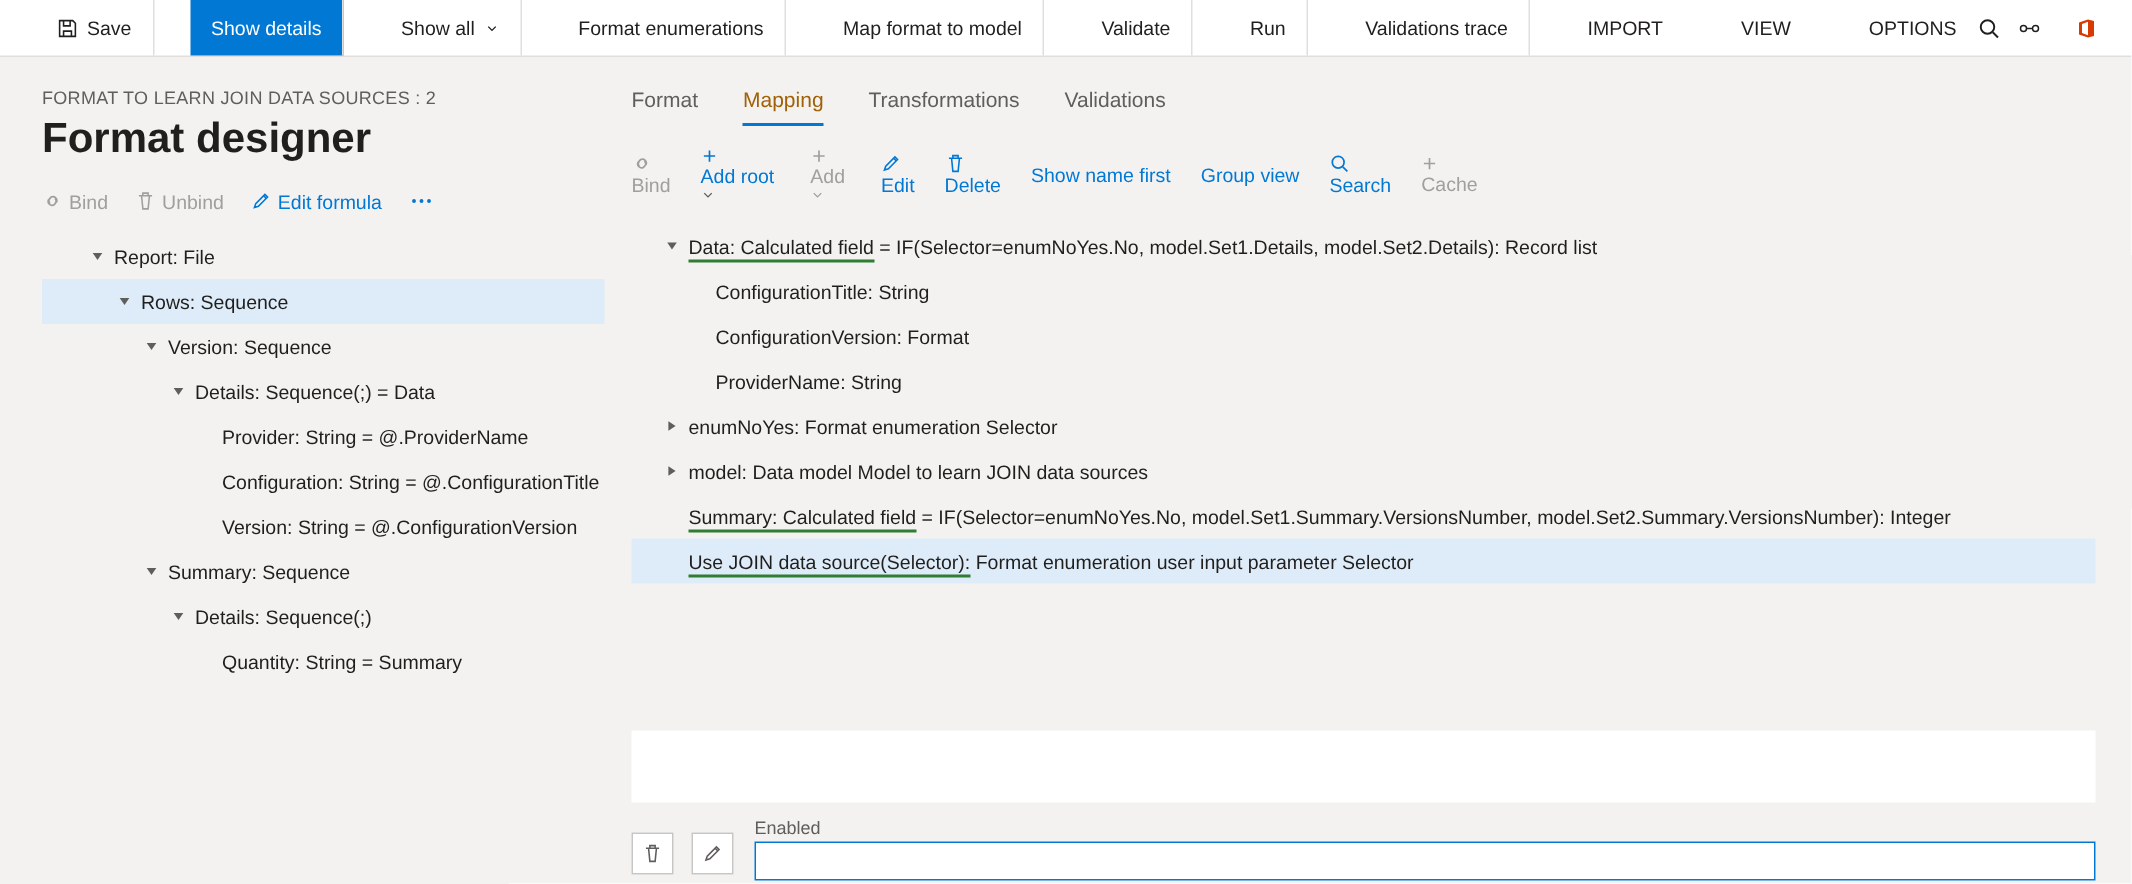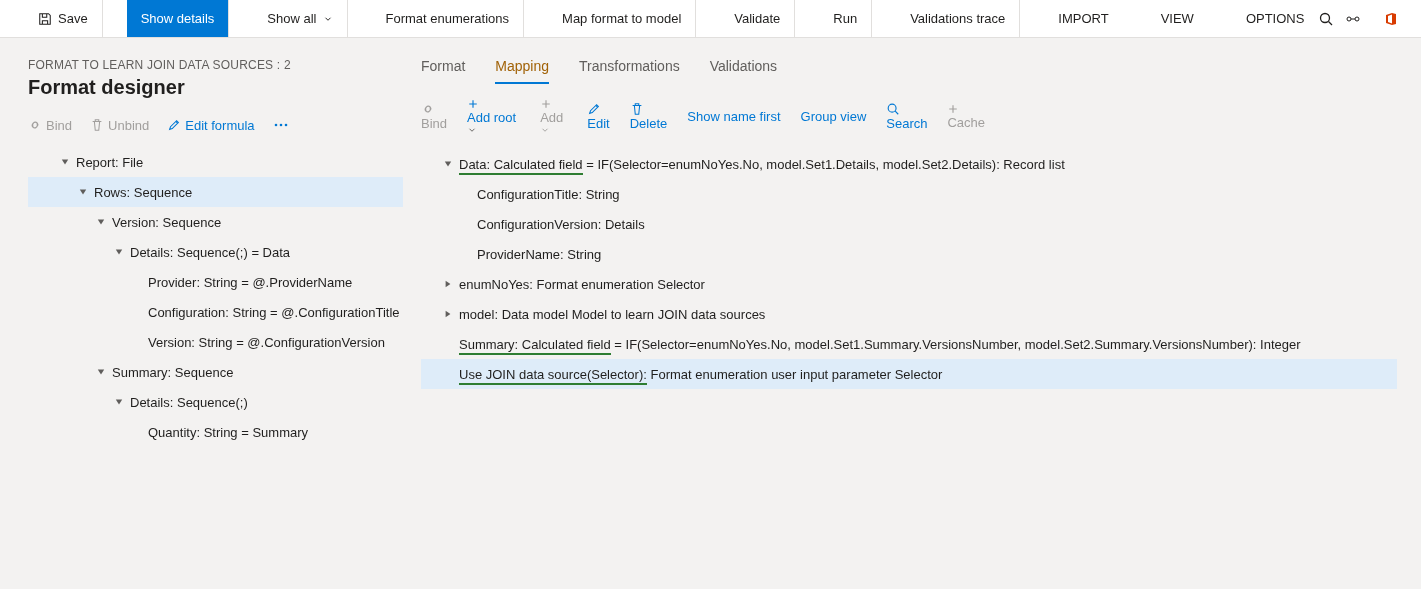--- a/index.html
+++ b/index.html
@@ -16,21 +16,21 @@
   .cmdbar-right { margin-left: auto; display: flex; align-items: center; }
   .icon-btn { width: 38px; height: 38px; display: inline-flex; align-items: center; justify-content: center; position: relative; }
   .badge { position: absolute; top: 3px; right: 5px; background: #0078d4; color: #fff; font-size: 9px; border-radius: 8px; min-width: 14px; height: 14px; line-height: 14px; text-align: center; padding: 0 3px; }
 
   
   .main { display: flex; height: calc(589px - 38px); background: #f3f2f1; }
   .left { width: 415px; padding: 20px 12px 12px 28px; }
   .right { flex: 1; padding: 20px 24px 12px 0; position: relative; }
 
   .breadcrumb { font-size: 12px; color: #605e5c; letter-spacing: .2px; margin-bottom: 4px; }
-  .pagetitle { font-size: 20px; font-weight: 600; margin-bottom: 18px; }
+  .pagetitle { font-size: 28px; font-weight: 600; margin-bottom: 18px; }
 
   .toolbar { display: flex; align-items: center; gap: 18px; font-size: 13px; margin-bottom: 14px; }
   .toolbar .link { color: #0078d4; }
   .toolbar .muted { color: #a19f9d; }
   .toolbar .ico { display: inline-flex; margin-right: 4px; vertical-align: -2px; }
 
   
   .tree { font-size: 13px; }
   .tree-row { display: flex; align-items: center; height: 30px; padding-left: 4px; }
   .caret { width: 14px; height: 14px; display: inline-flex; align-items: center; justify-content: center; margin-right: 4px; color: #605e5c; flex-shrink: 0; }
@@ -392,21 +392,21 @@
             <svg>
               <use href="#sv-tri-down"></use>
             </svg>
           </span>
         <span><span class="ul-green">Data: Calculated field</span><span> = IF(Selector=enumNoYes.No, model.Set1.Details, model.Set2.Details): Record list</span></span>
       </div>
       <div class="tree-row" style="padding-left:56px">
         <span>ConfigurationTitle: String</span>
       </div>
       <div class="tree-row" style="padding-left:56px">
-        <span>ConfigurationVersion: Details</span>
+        <span>ConfigurationVersion: Format</span>
       </div>
       <div class="tree-row" style="padding-left:56px">
         <span>ProviderName: String</span>
       </div>
       <div class="tree-row" style="padding-left:20px">
         <span class="caret">
             <svg>
               <use href="#sv-tri-right"></use>
             </svg>
           </span>
@@ -421,14 +421,39 @@
         <span>model: Data model Model to learn JOIN data sources</span>
       </div>
       <div class="tree-row" style="padding-left:38px">
         <span><span class="ul-green">Summary: Calculated field</span><span> = IF(Selector=enumNoYes.No, model.Set1.Summary.VersionsNumber, model.Set2.Summary.VersionsNumber): Integer</span></span>
       </div>
       <div class="tree-row sel" style="padding-left:38px">
         <span><span class="ul-green">Use JOIN data source(Selector):</span><span> Format enumeration user input parameter Selector</span></span>
       </div>
     </div>
 
+    <div class="bottom">
+      <div class="emptybox"></div>
+      <div class="proprow">
+        <div class="prop-icons">
+          <span class="prop-icon">
+            <span>
+                <svg width="14" height="14" style="color:#605e5c">
+                  <use href="#sv-trash"></use>
+                </svg>
+              </span>
+          </span>
+          <span class="prop-icon">
+            <span>
+                <svg width="14" height="14" style="color:#605e5c">
+                  <use href="#sv-pencil"></use>
+                </svg>
+              </span>
+          </span>
+        </div>
+        <div class="prop-field">
+          <div class="prop-label">Enabled</div>
+          <input class="prop-input" type="text" value="" style="">
+        </div>
+      </div>
+    </div>
   </div>
 </div>
 
 </body></html>

